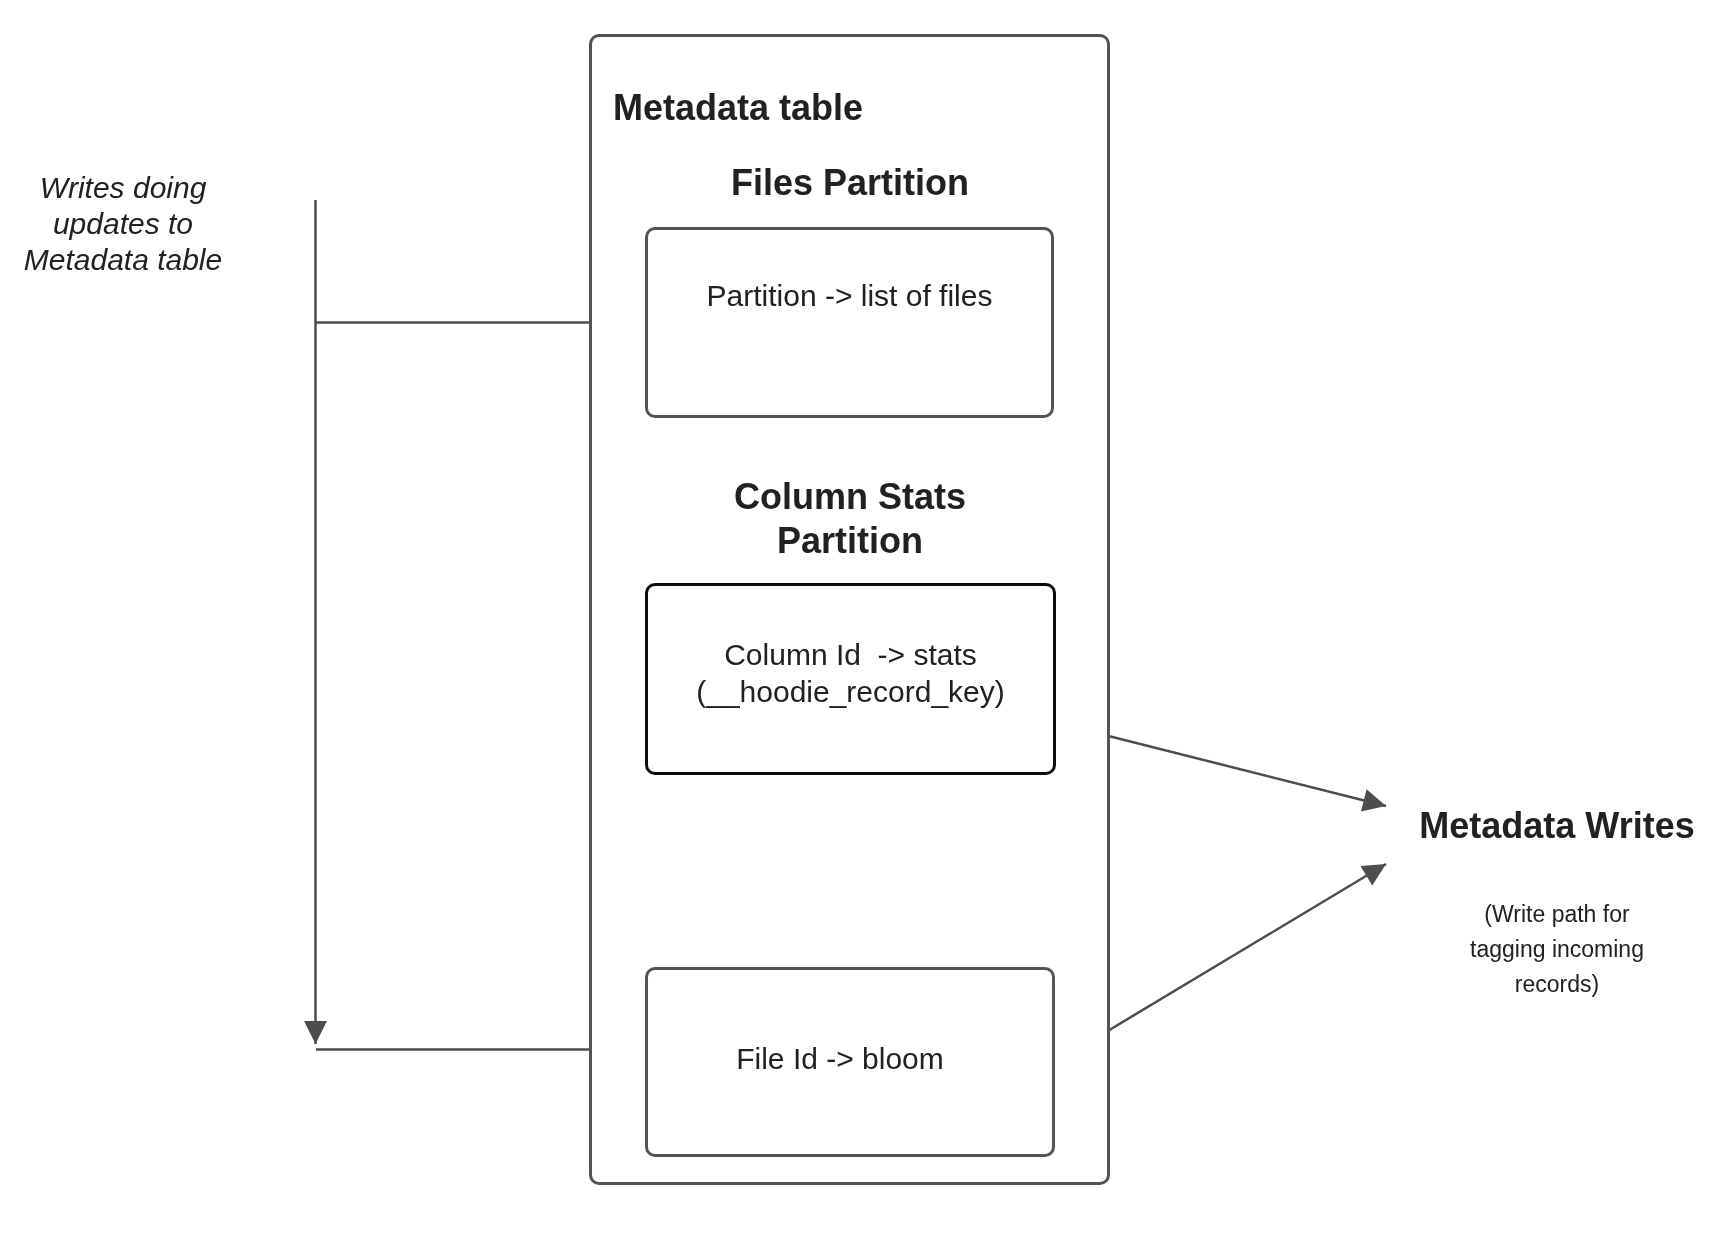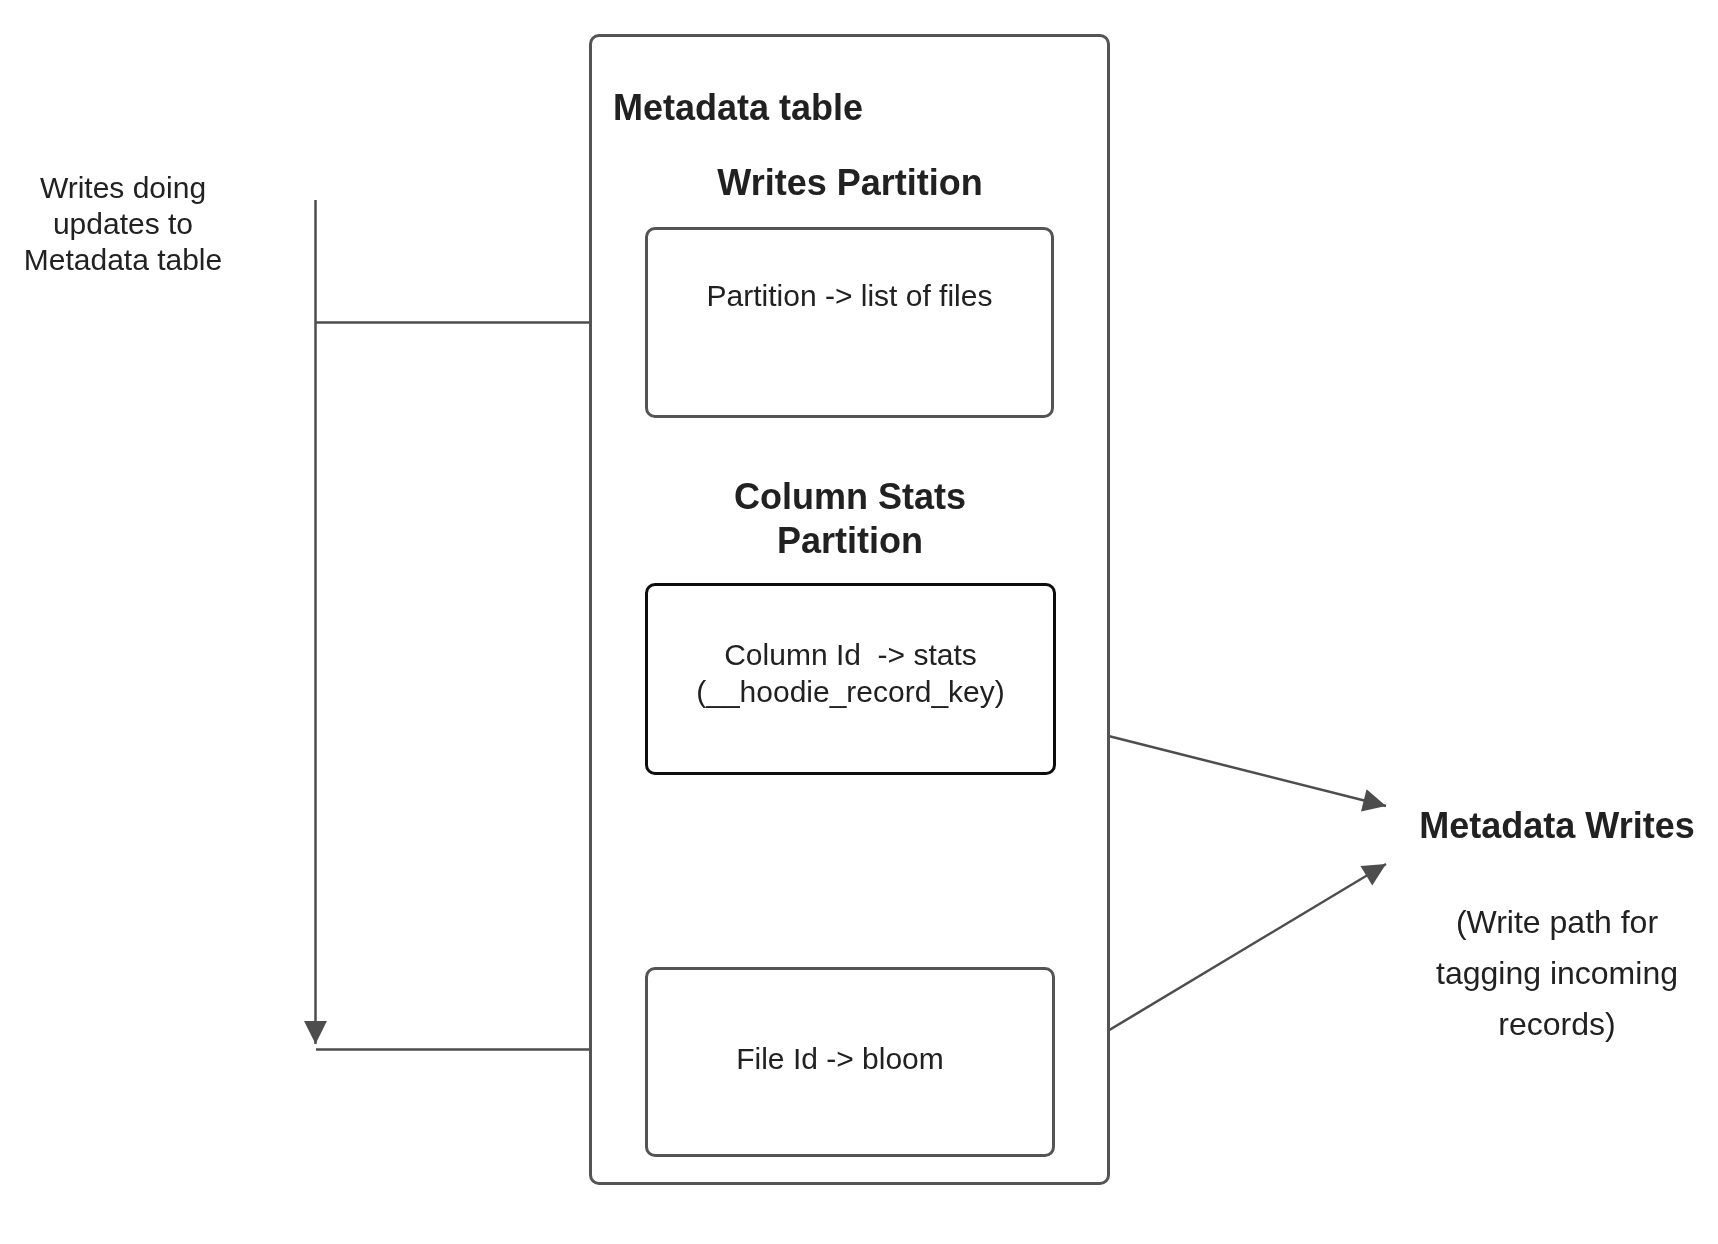--- a/index.html
+++ b/index.html
@@ -52,22 +52,22 @@
     font-size: 36px;
     line-height: 44px;
     font-weight: bold;
   }
   .index-title {
     font-size: 36px;
     line-height: 46px;
     font-weight: bold;
   }
   .index-note {
-    font-size: 32px;
-    line-height: 51px;
+    font-size: 23px;
+    line-height: 35px;
   }
   .cs-text { line-height: 37px; }
 </style>
 </head>
 <body>
 
 <div class="canvas">
 
   <svg class="svg-overlay" viewBox="0 0 1718 1244" xmlns="http://www.w3.org/2000/svg">
     <defs>
@@ -75,29 +75,29 @@
         <path class="arrowhead" d="M1 1 L11 6 L1 11 Z"></path>
       </marker>
     </defs>
     <line class="connector-line" x1="315.5" y1="200" x2="315.5" y2="1044" marker-end="url(#arrow)"></line>
     <line class="connector-line" x1="315.5" y1="322.5" x2="648" y2="322.5"></line>
     <line class="connector-line" x1="316" y1="1049.5" x2="648" y2="1049.5"></line>
     <line class="connector-line" x1="1057" y1="723" x2="1386" y2="806" marker-end="url(#arrow)"></line>
     <line class="connector-line" x1="1056" y1="1062" x2="1386" y2="864" marker-end="url(#arrow)"></line>
   </svg>
 
-  <div class="abs body-text pre center" style="left:13px; top:170px; width:220px;">Writes doing
+  <div class="abs body-text pre center" style="left:13px; top:170px; width:220px;font-style:italic;">Writes doing
 updates to
 Metadata table</div>
 
   <div class="box" style="left:589px; top:34px; width:521px; height:1151px;"></div>
 
   <div class="abs heading" style="left:613px; top:86px;">Metadata table</div>
 
-  <div class="abs heading center" style="left:645px; top:161px; width:410px;">Writes Partition</div>
+  <div class="abs heading center" style="left:645px; top:161px; width:410px;">Files Partition</div>
 
   <div class="box" style="left:645px; top:227px; width:409px; height:191px;"></div>
 
   <div class="abs heading pre center" style="left:645px; top:475px; width:410px;">Column Stats
 Partition</div>
 
   <div class="abs body-text center" style="left:645px; top:278px; width:409px;">Partition -&gt; list of files</div>
 
   <div class="box box-emphasis" style="left:645px; top:583px; width:411px; height:192px;"></div>
 

